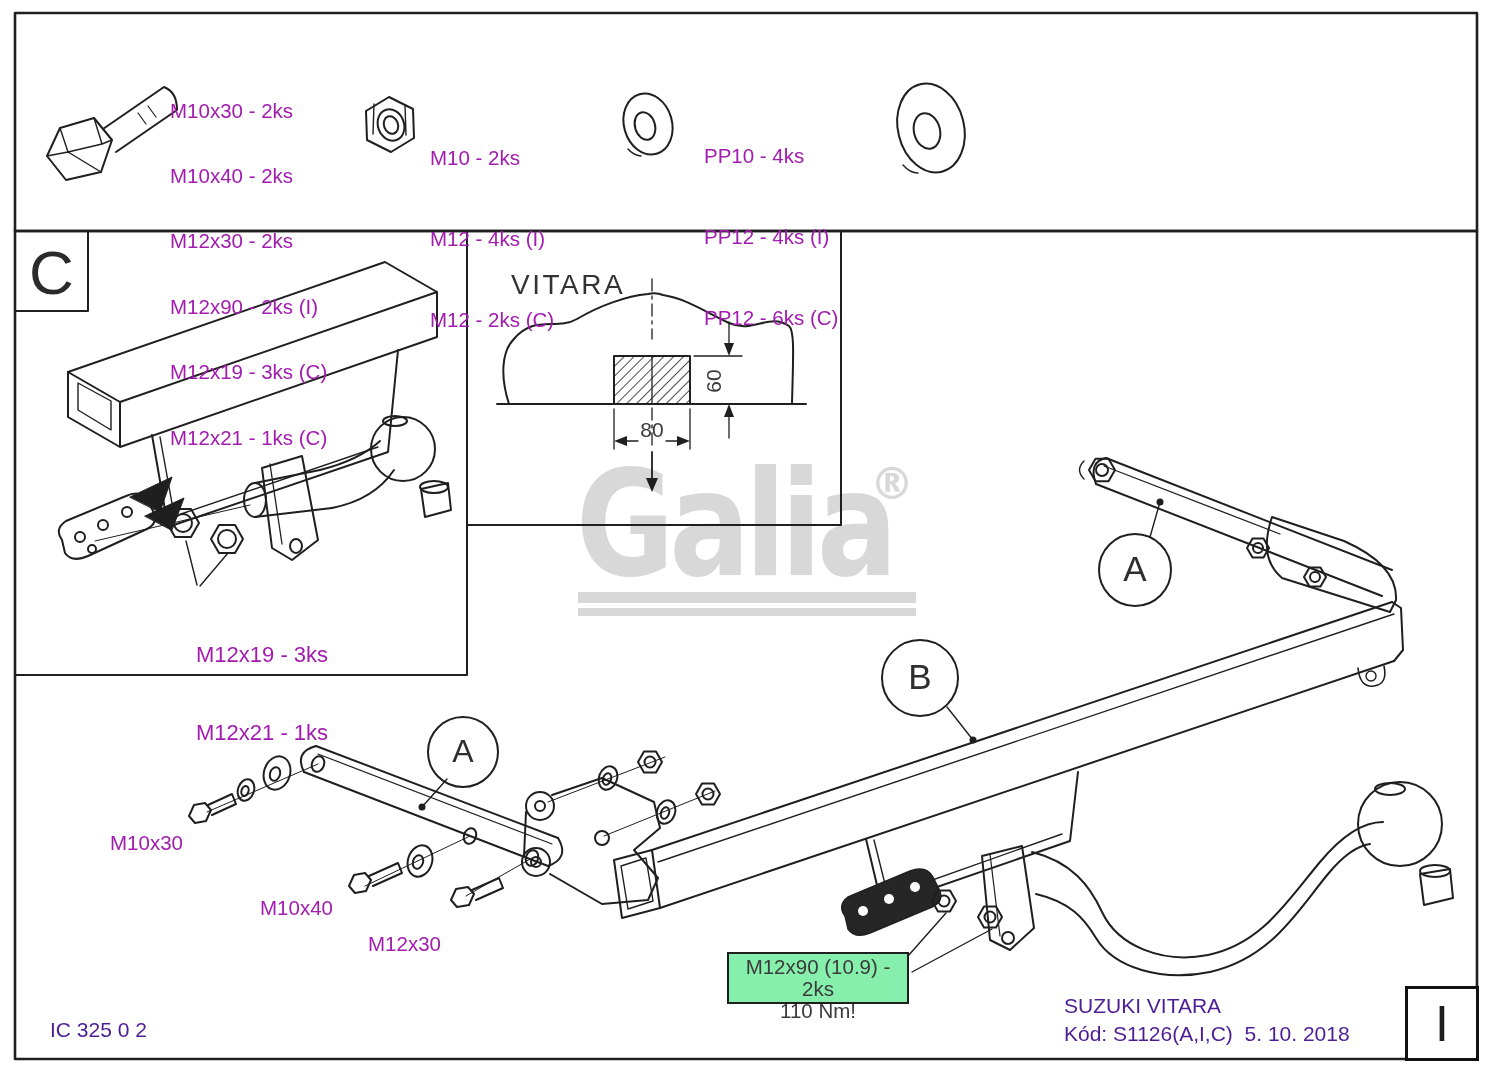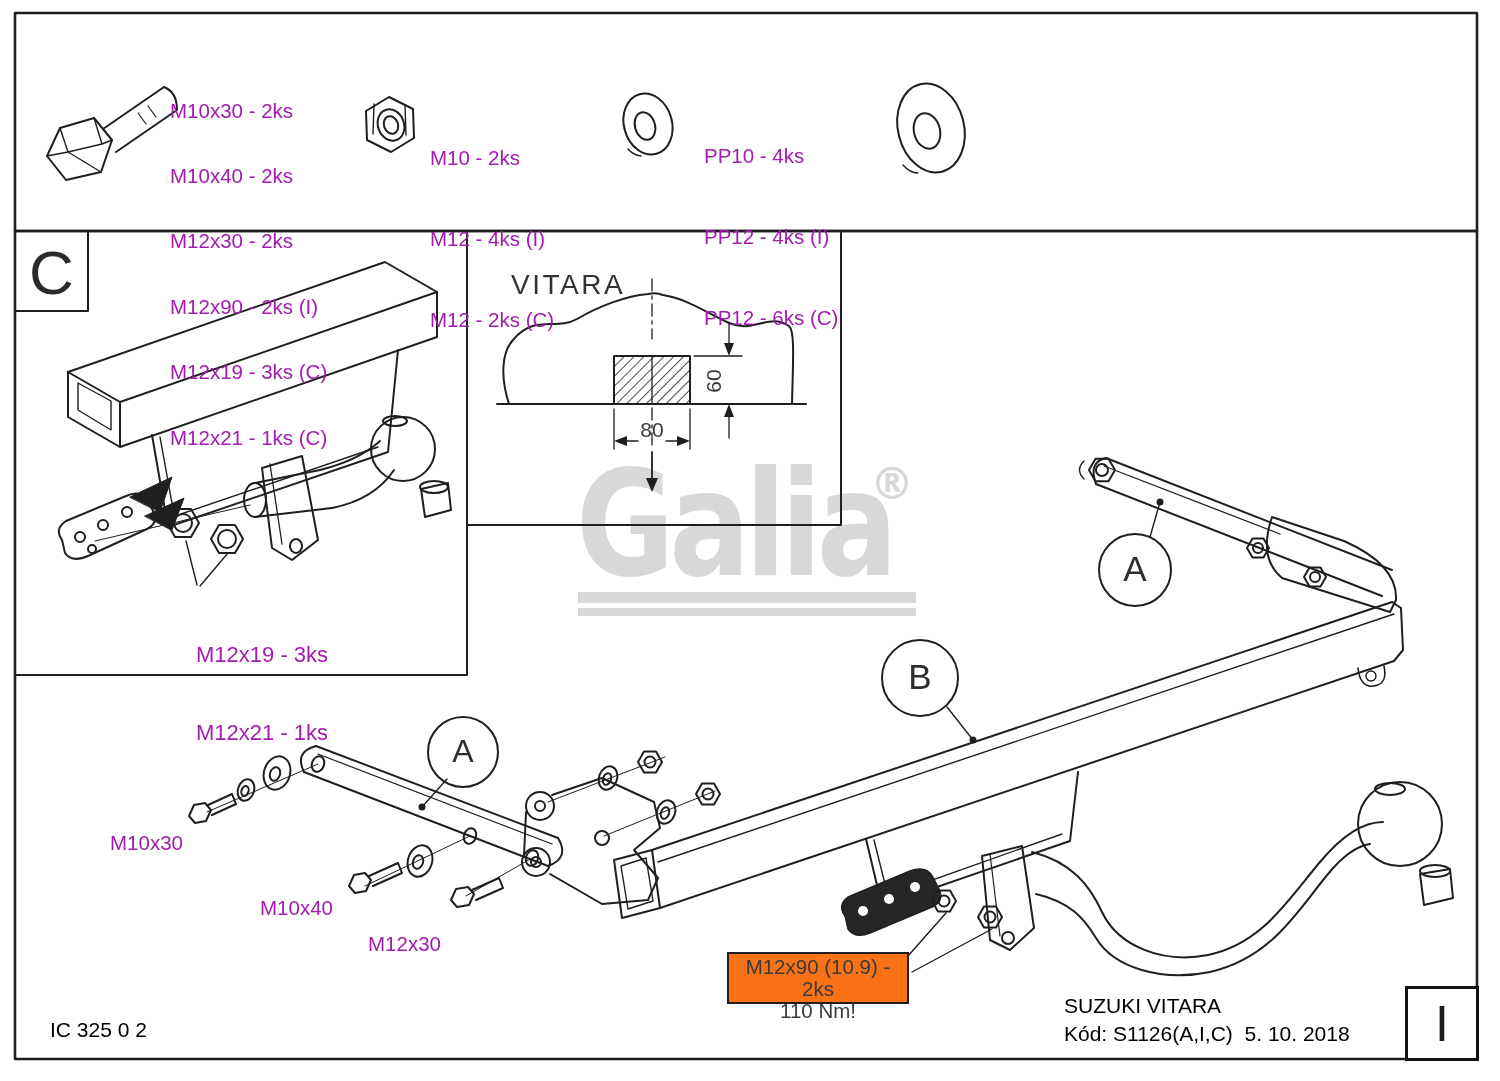--- a/index.html
+++ b/index.html
@@ -17,26 +17,26 @@
   .wm-bar{position:absolute;background:#d8d8d8;}
   #wm-bar1{left:2px;top:140px;width:338px;height:11px;}
   #wm-bar2{left:2px;top:156px;width:338px;height:8px;}
   #c-letter{position:absolute;left:15px;top:233px;width:73px;height:78px;display:flex;
             align-items:center;justify-content:center;font-size:62px;color:#2b2b2b;z-index:4;}
   #detail-title{position:absolute;left:511px;top:269px;font-size:28px;letter-spacing:2.5px;color:#333;z-index:4;}
   .dim{position:absolute;font-size:21px;color:#3b3b3b;z-index:4;text-align:center;}
   #dim-60{transform:rotate(-90deg);transform-origin:center center;}
   .callout-letter{position:absolute;z-index:4;color:#2e2e2e;text-align:center;}
   #torque-box{position:absolute;left:727px;top:952px;width:178px;height:46px;border:2px solid #1f1f1f;
-              background:#f97316;z-index:3;text-align:center;color:#3b3b3b;font-size:20.5px;line-height:22px;
+              background:#86efac;z-index:3;text-align:center;color:#3b3b3b;font-size:20.5px;line-height:22px;
               padding-top:2px;}
   #rev-box{position:absolute;left:1405px;top:986px;width:68px;height:69px;border:3px solid #111;
            background:#fff;z-index:3;display:flex;align-items:center;justify-content:center;
            font-size:50px;color:#1d1d1d;}
-  .footer{position:absolute;color:#000000;font-size:21px;z-index:4;white-space:pre;}
+  .footer{position:absolute;color:#4c1d95;font-size:21px;z-index:4;white-space:pre;}
 </style>
 </head>
 <body>
 
 <div id="sheet">
 
   <div id="watermark">
     <div id="wm-text">Galia</div>
     <div id="wm-reg">®</div>
     <div id="wm-bar1" class="wm-bar"></div>

